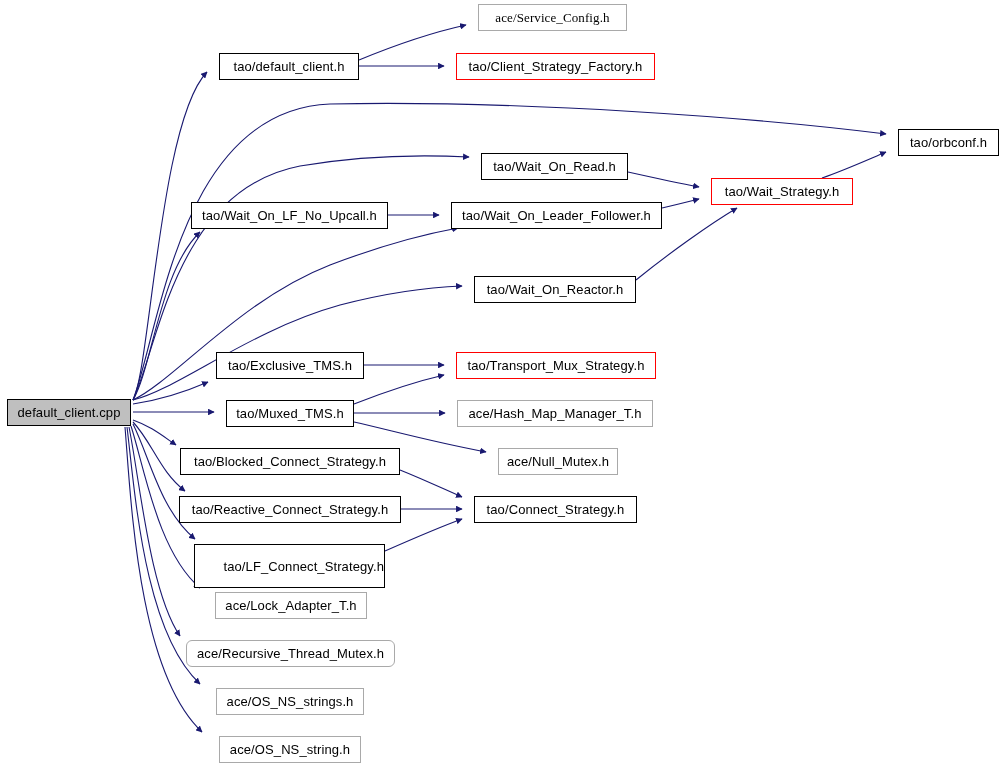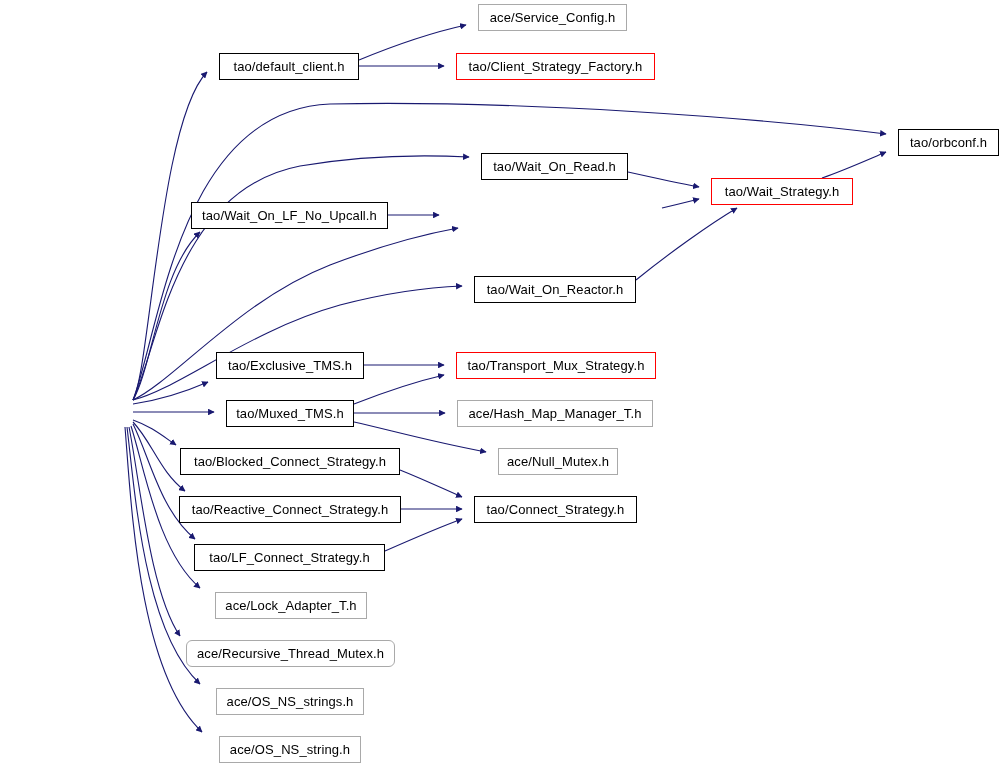--- a/index.html
+++ b/index.html
@@ -99,40 +99,46 @@
         <path d="M 354,404 C 382,393 414,382 444,375" fill="none" stroke="#191970" stroke-width="1.1" marker-end="url(#arrowhead)"></path>
         <path d="M 354,413 C 382,413 414,413 445,413" fill="none" stroke="#191970" stroke-width="1.1" marker-end="url(#arrowhead)"></path>
         <path d="M 354,422 C 390,430 428,441 486,452" fill="none" stroke="#191970" stroke-width="1.1" marker-end="url(#arrowhead)"></path>
         <path d="M 400,470 C 425,480 448,491 462,497" fill="none" stroke="#191970" stroke-width="1.1" marker-end="url(#arrowhead)"></path>
         <path d="M 401,509 C 423,509 443,509 462,509" fill="none" stroke="#191970" stroke-width="1.1" marker-end="url(#arrowhead)"></path>
         <path d="M 385,551 C 410,540 440,527 462,519" fill="none" stroke="#191970" stroke-width="1.1" marker-end="url(#arrowhead)"></path>
       </g>
   </svg>
 
   <div id="node-layer">
+      <div class="gnode root" title="default_client.cpp" style="left: 7px; top: 399px; width: 124px; height: 27px;">
+        <span class="lbl">default_client.cpp</span>
+      </div>
       <div class="gnode" title="tao/default_client.h" style="left: 219px; top: 53px; width: 140px; height: 27px;">
         <span class="lbl">tao/default_client.h</span>
       </div>
-      <div class="gnode dim" title="ace/Service_Config.h" style="left: 478px; top: 4px; width: 149px; height: 27px;">
+      <div class="gnode dim" title="ace/Service_Config.h" style="left: 478px; top: 4px; width: 149px; height: 27px; font-family: Liberation Serif, serif;">
         <span class="lbl">ace/Service_Config.h</span>
       </div>
       <div class="gnode hi" title="tao/Client_Strategy_Factory.h" style="left: 456px; top: 53px; width: 199px; height: 27px;">
         <span class="lbl">tao/Client_Strategy_Factory.h</span>
       </div>
       <div class="gnode" title="tao/orbconf.h" style="left: 898px; top: 129px; width: 101px; height: 27px;">
         <span class="lbl">tao/orbconf.h</span>
       </div>
       <div class="gnode" title="tao/Wait_On_Read.h" style="left: 481px; top: 153px; width: 147px; height: 27px; text-align: center;">
         <span class="lbl">tao/Wait_On_Read.h</span>
       </div>
       <div class="gnode hi" title="tao/Wait_Strategy.h" style="left: 711px; top: 178px; width: 142px; height: 27px;">
         <span class="lbl">tao/Wait_Strategy.h</span>
       </div>
       <div class="gnode" title="tao/Wait_On_LF_No_Upcall.h" style="left: 191px; top: 202px; width: 197px; height: 27px;">
         <span class="lbl">tao/Wait_On_LF_No_Upcall.h</span>
+      </div>
+      <div class="gnode" title="tao/Wait_On_Leader_Follower.h" style="left: 451px; top: 202px; width: 211px; height: 27px;">
+        <span class="lbl">tao/Wait_On_Leader_Follower.h</span>
       </div>
       <div class="gnode" title="tao/Exclusive_TMS.h" style="left: 216px; top: 352px; width: 148px; height: 27px;">
         <span class="lbl">tao/Exclusive_TMS.h</span>
       </div>
       <div class="gnode" title="tao/Wait_On_Reactor.h" style="left: 474px; top: 276px; width: 162px; height: 27px;">
         <span class="lbl">tao/Wait_On_Reactor.h</span>
       </div>
       <div class="gnode hi" title="tao/Transport_Mux_Strategy.h" style="left: 456px; top: 352px; width: 200px; height: 27px;">
         <span class="lbl">tao/Transport_Mux_Strategy.h</span>
       </div>
@@ -147,21 +153,21 @@
       </div>
       <div class="gnode dim" title="ace/Null_Mutex.h" style="left: 498px; top: 448px; width: 120px; height: 27px;">
         <span class="lbl">ace/Null_Mutex.h</span>
       </div>
       <div class="gnode" title="tao/Reactive_Connect_Strategy.h" style="left: 179px; top: 496px; width: 222px; height: 27px;">
         <span class="lbl">tao/Reactive_Connect_Strategy.h</span>
       </div>
       <div class="gnode" title="tao/Connect_Strategy.h" style="left: 474px; top: 496px; width: 163px; height: 27px;">
         <span class="lbl">tao/Connect_Strategy.h</span>
       </div>
-      <div class="gnode" title="tao/LF_Connect_Strategy.h" style="left: 194px; top: 544px; width: 191px; height: 27px;">
+      <div class="gnode" title="tao/LF_Connect_Strategy.h" style="left: 194px; top: 544px; width: 191px; height: 44px; justify-content: flex-end;">
         <span class="lbl">tao/LF_Connect_Strategy.h</span>
       </div>
       <div class="gnode dim" title="ace/Lock_Adapter_T.h" style="left: 215px; top: 592px; width: 152px; height: 27px;">
         <span class="lbl">ace/Lock_Adapter_T.h</span>
       </div>
       <div class="gnode dim" title="ace/Recursive_Thread_Mutex.h" style="left: 186px; top: 640px; width: 209px; height: 27px; border-radius: 6px;">
         <span class="lbl">ace/Recursive_Thread_Mutex.h</span>
       </div>
       <div class="gnode dim" title="ace/OS_NS_strings.h" style="left: 216px; top: 688px; width: 148px; height: 27px;">
         <span class="lbl">ace/OS_NS_strings.h</span>

